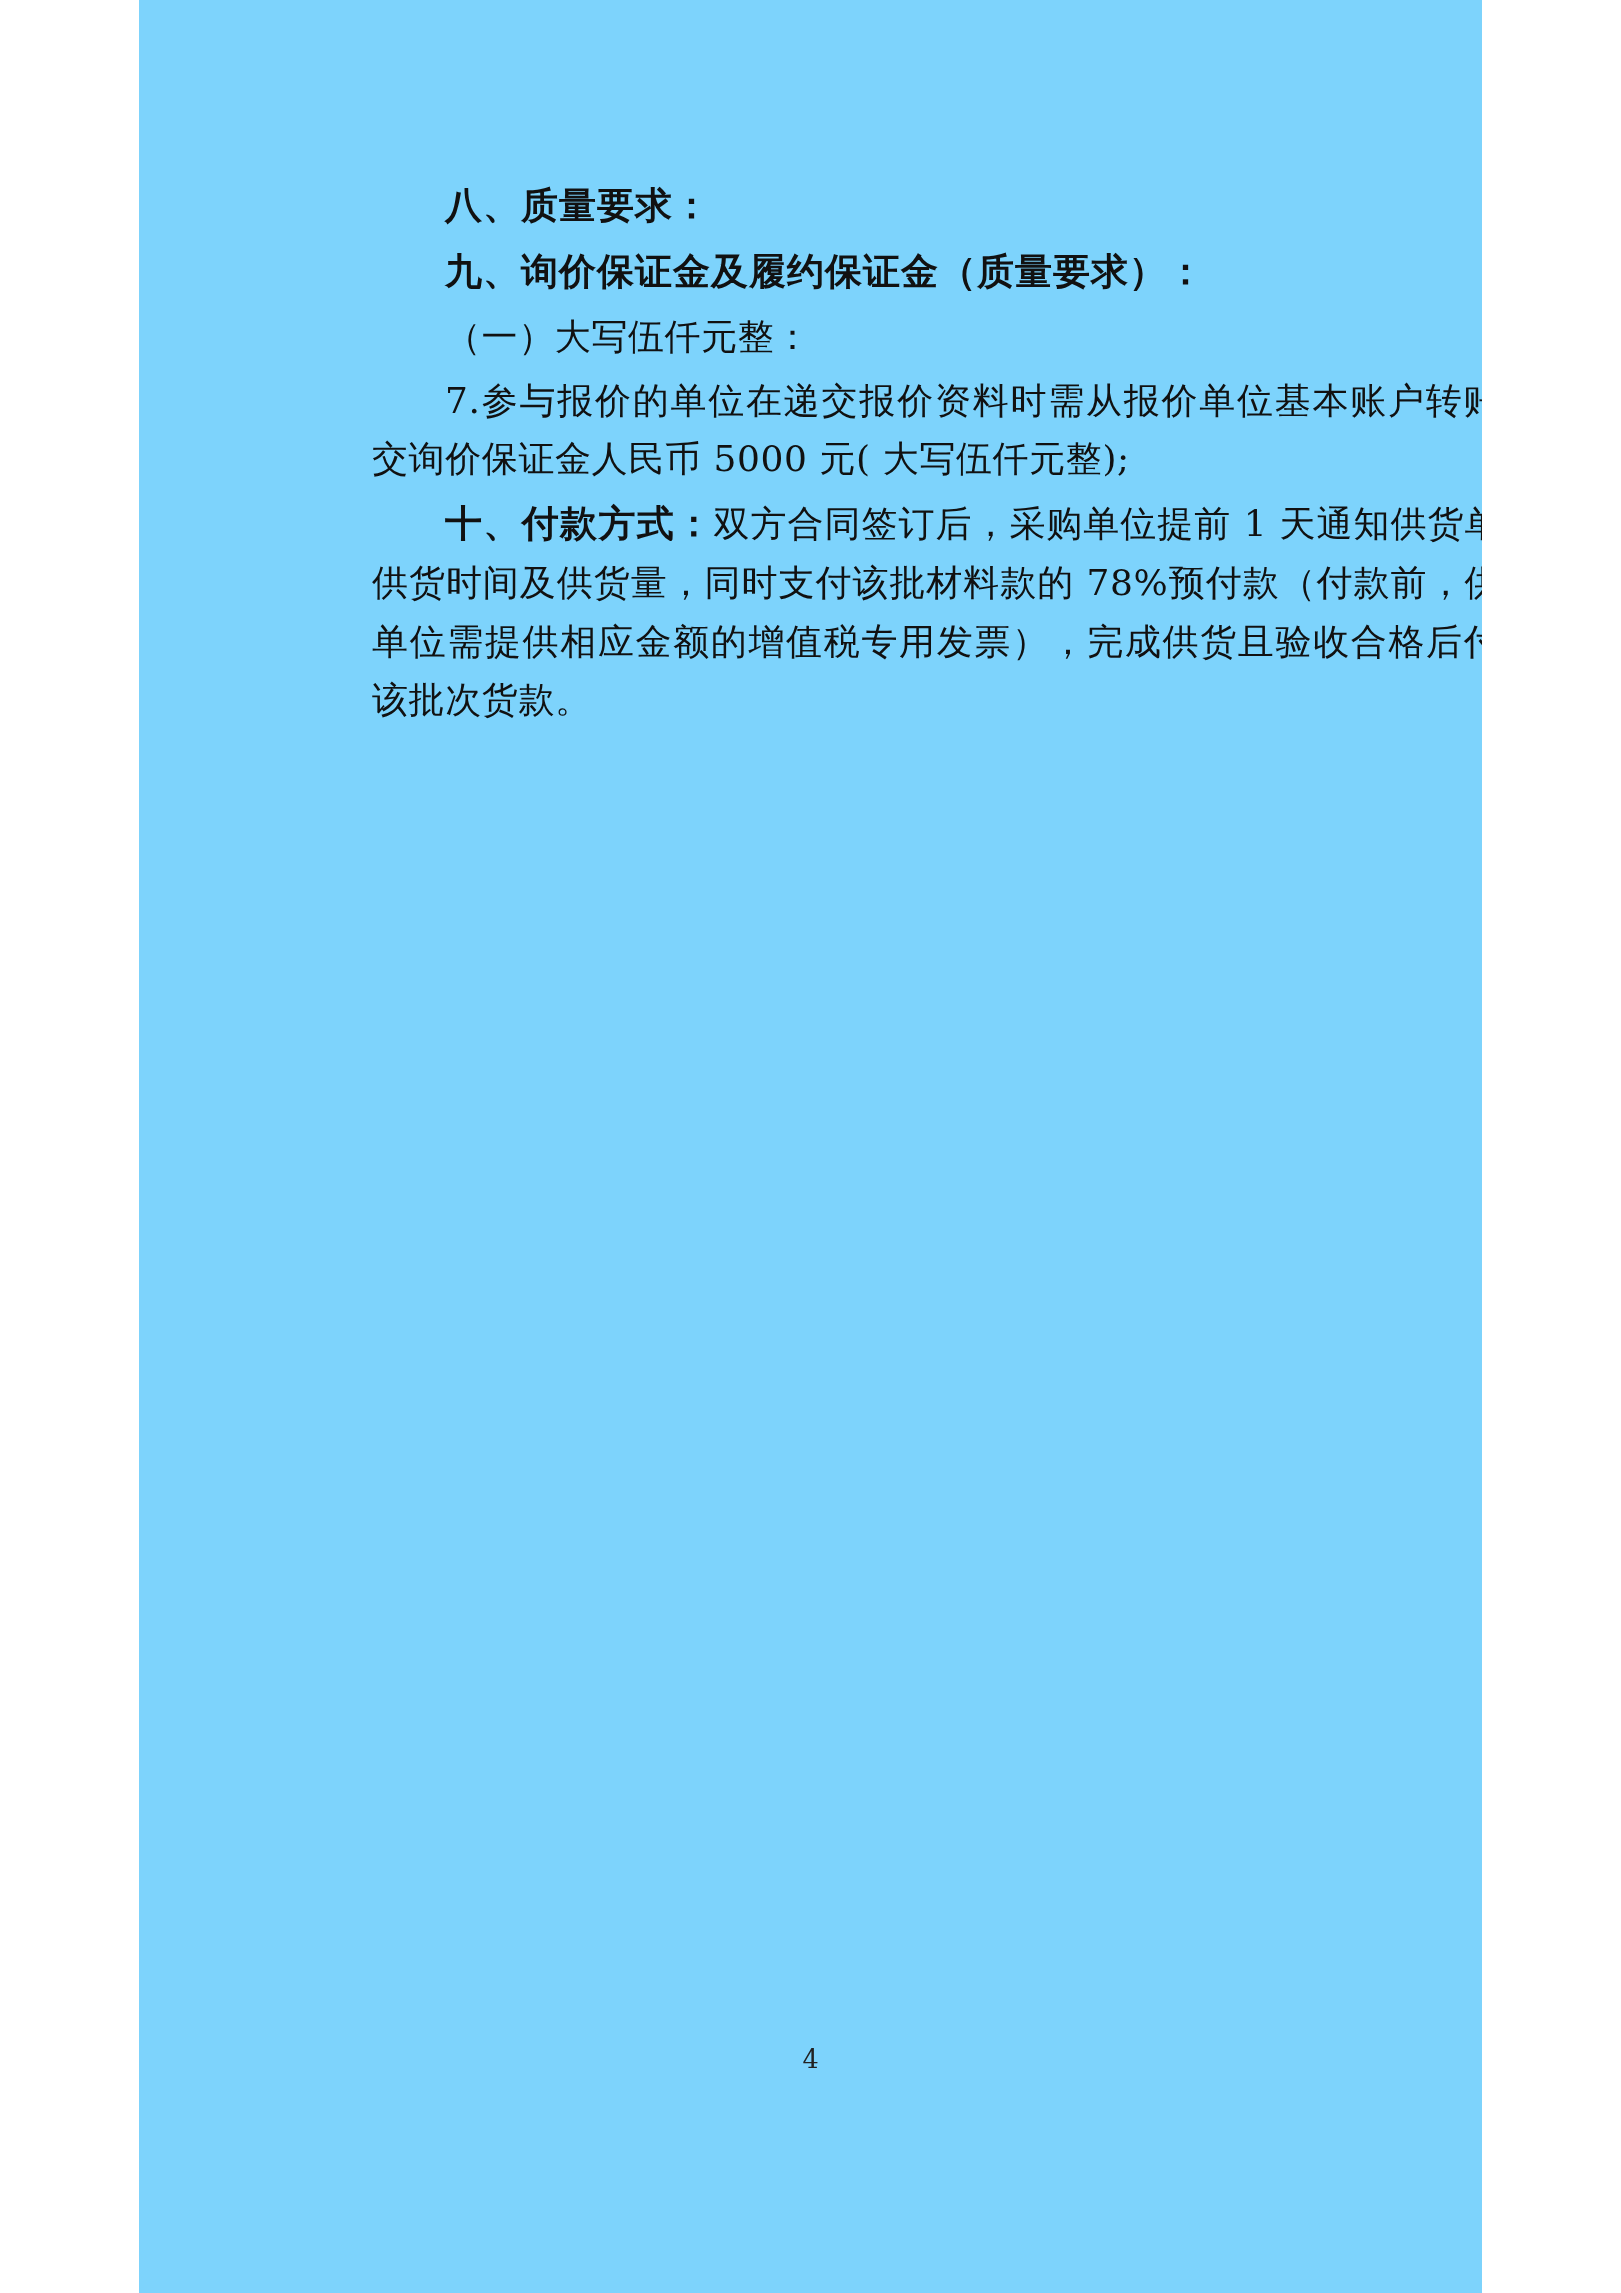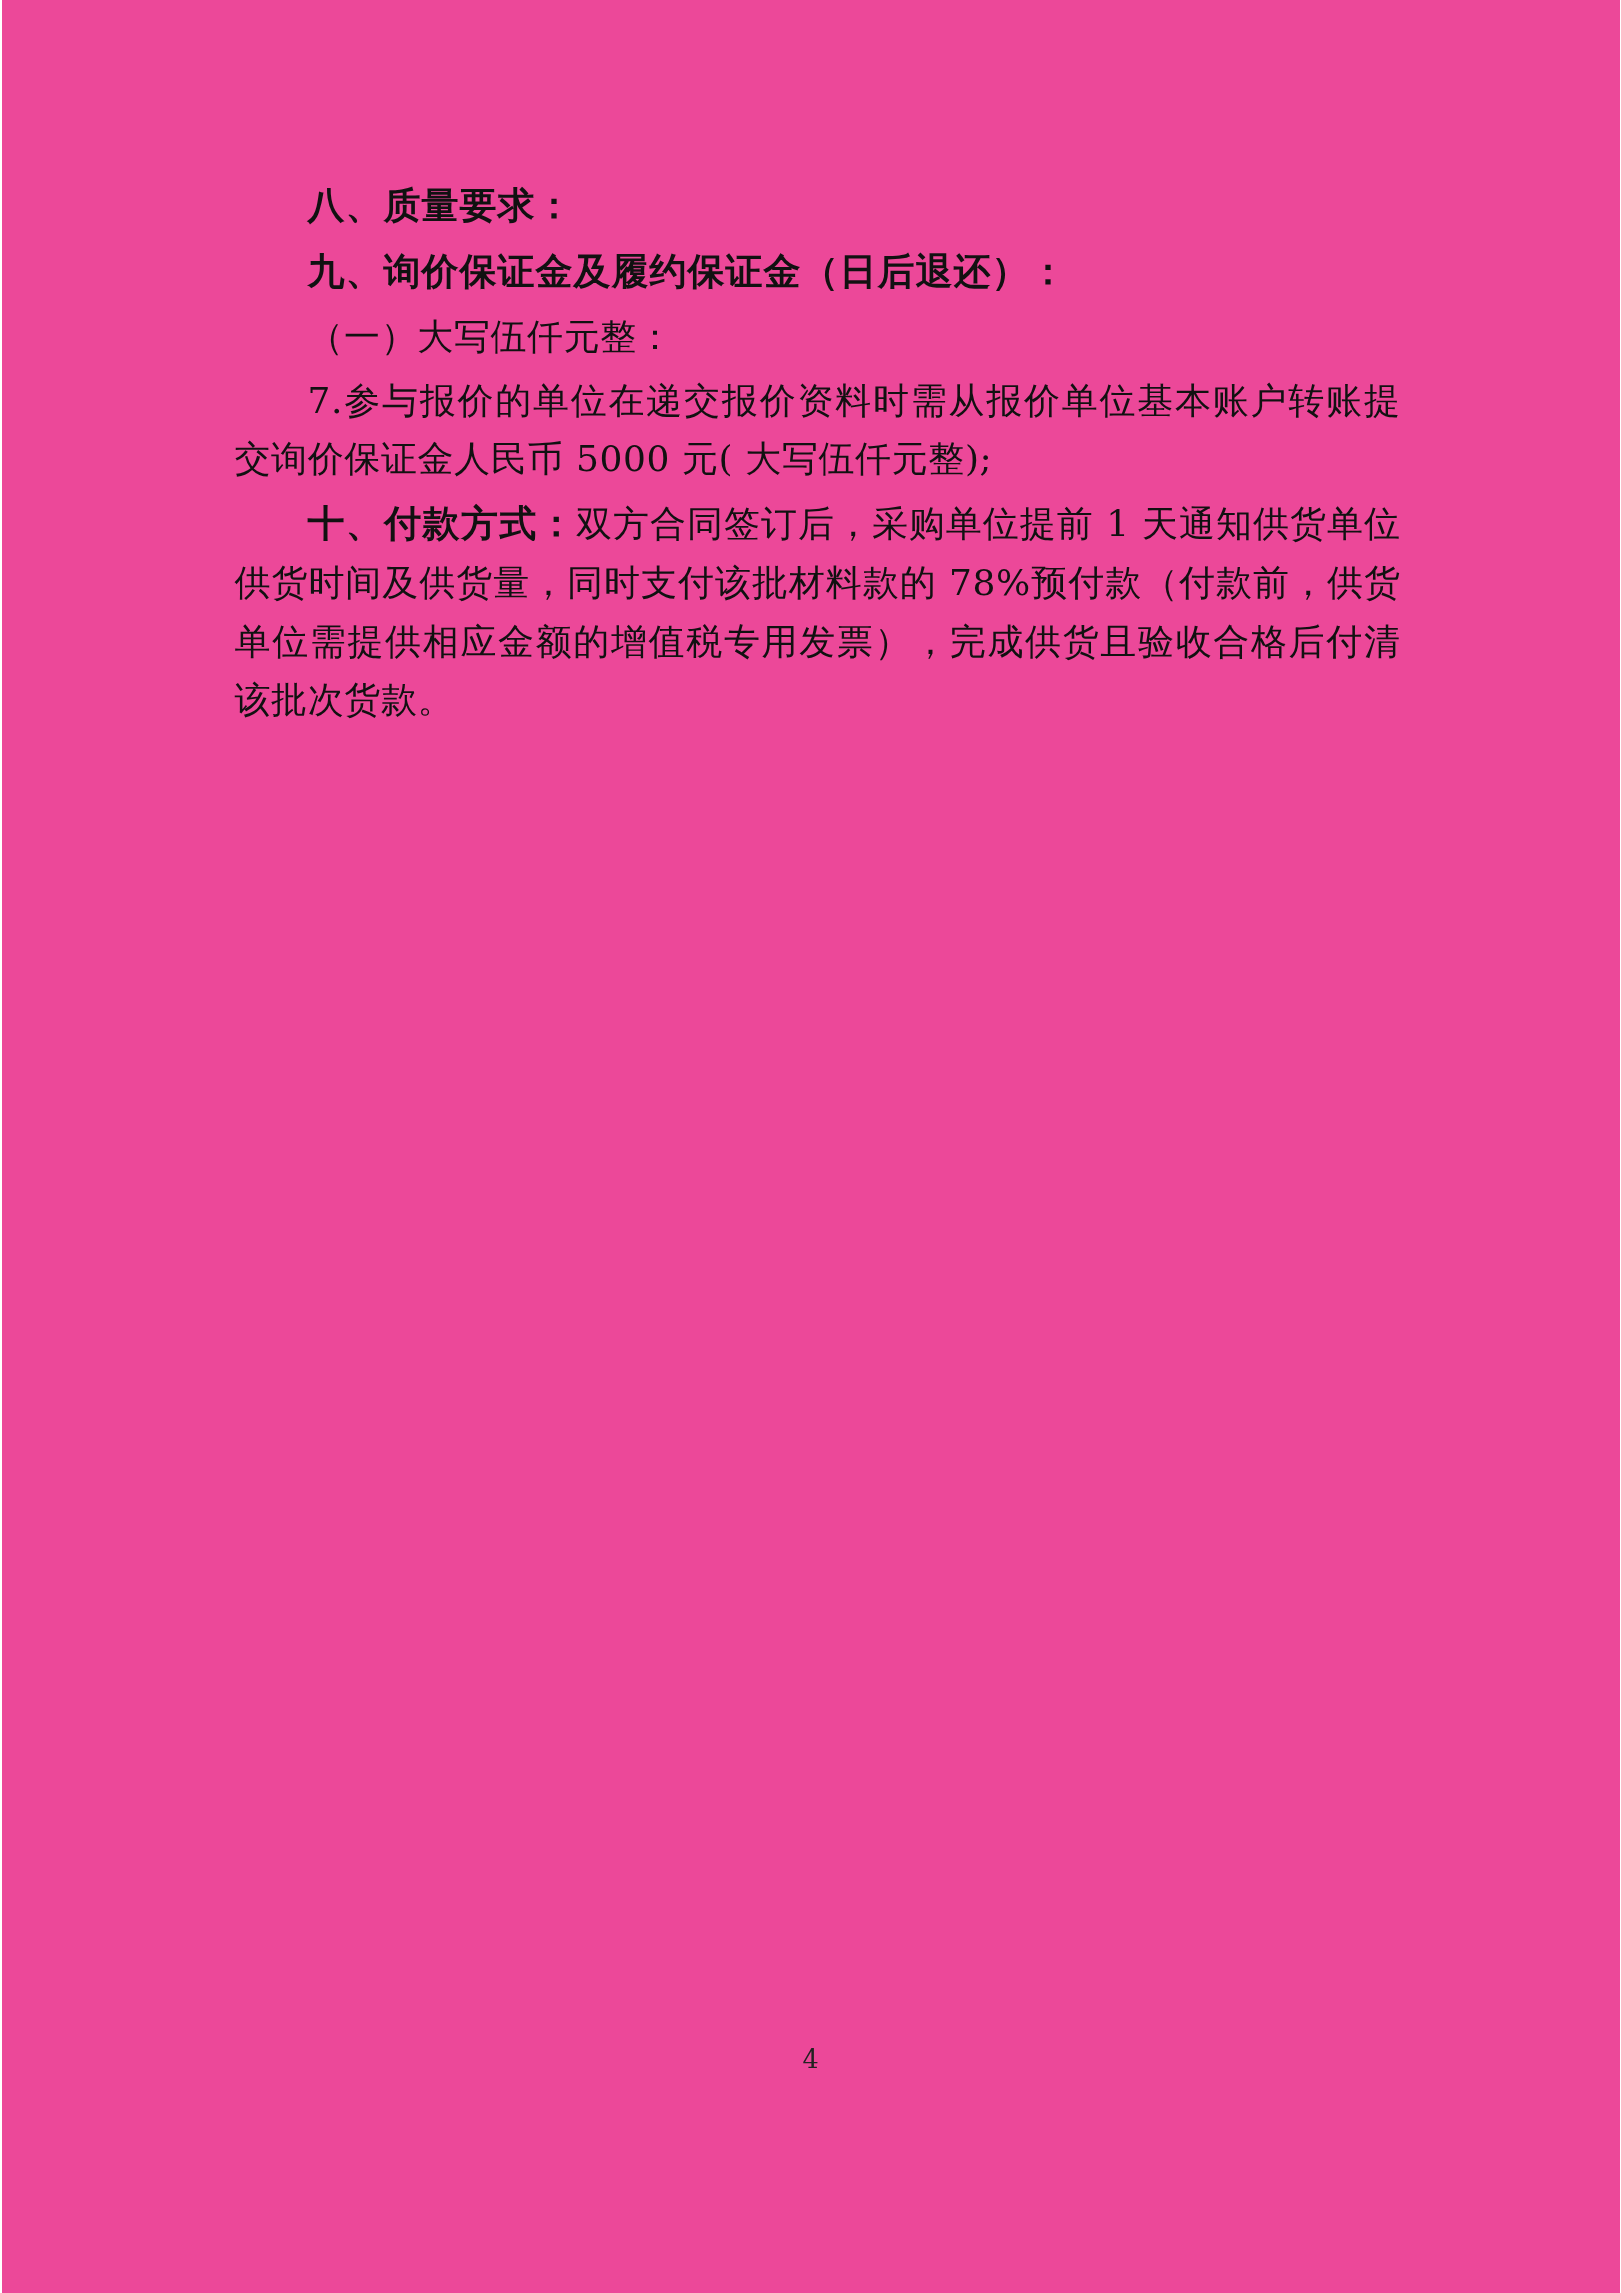--- a/index.html
+++ b/index.html
@@ -2,24 +2,24 @@
 <html lang="zh"><head>
 <meta charset="utf-8">
 <style>
   html, body {
     margin: 0;
     padding: 0;
     background: #ffffff;
   }
   .page {
     position: relative;
-    width: 1618px;
+    width: 1343px;
     height: 2294px;
     margin: 0 auto;
-    background: #ec4899;
+    background: #7dd3fc;
     overflow: hidden;
     font-family: "DejaVu Serif", "Liberation Serif", serif;
     color: #111111;
     text-decoration: underline;
   }
   .content {
     position: absolute;
     left: 233px;
     top: 176px;
     width: 1166px;
@@ -60,21 +60,21 @@
 </style>
 </head>
 <body>
 
 <div class="page">
   <div class="content">
 
     <p class="indent heading">八、质量要求：</p>
 
 
-    <p class="indent heading">九、询价保证金及履约保证金（日后退还）：</p>
+    <p class="indent heading">九、询价保证金及履约保证金（质量要求）：</p>
 
     <p class="indent">（一）大写伍仟元整：</p>
 
     <p class="indent">7.参与报价的单位在递交报价资料时需从报价单位基本账户转账提交询价保证金人民币 5000 元( 大写伍仟元整);</p>
 
 
 
 
     <p class="indent">
       <span class="heading">十、付款方式：</span><span>双方合同签订后，采购单位提前 1 天通知供货单位供货时间及供货量，同时支付该批材料款的 78%预付款（付款前，供货单位需提供相应金额的增值税专用发票），完成供货且验收合格后付清该批次货款。</span>

